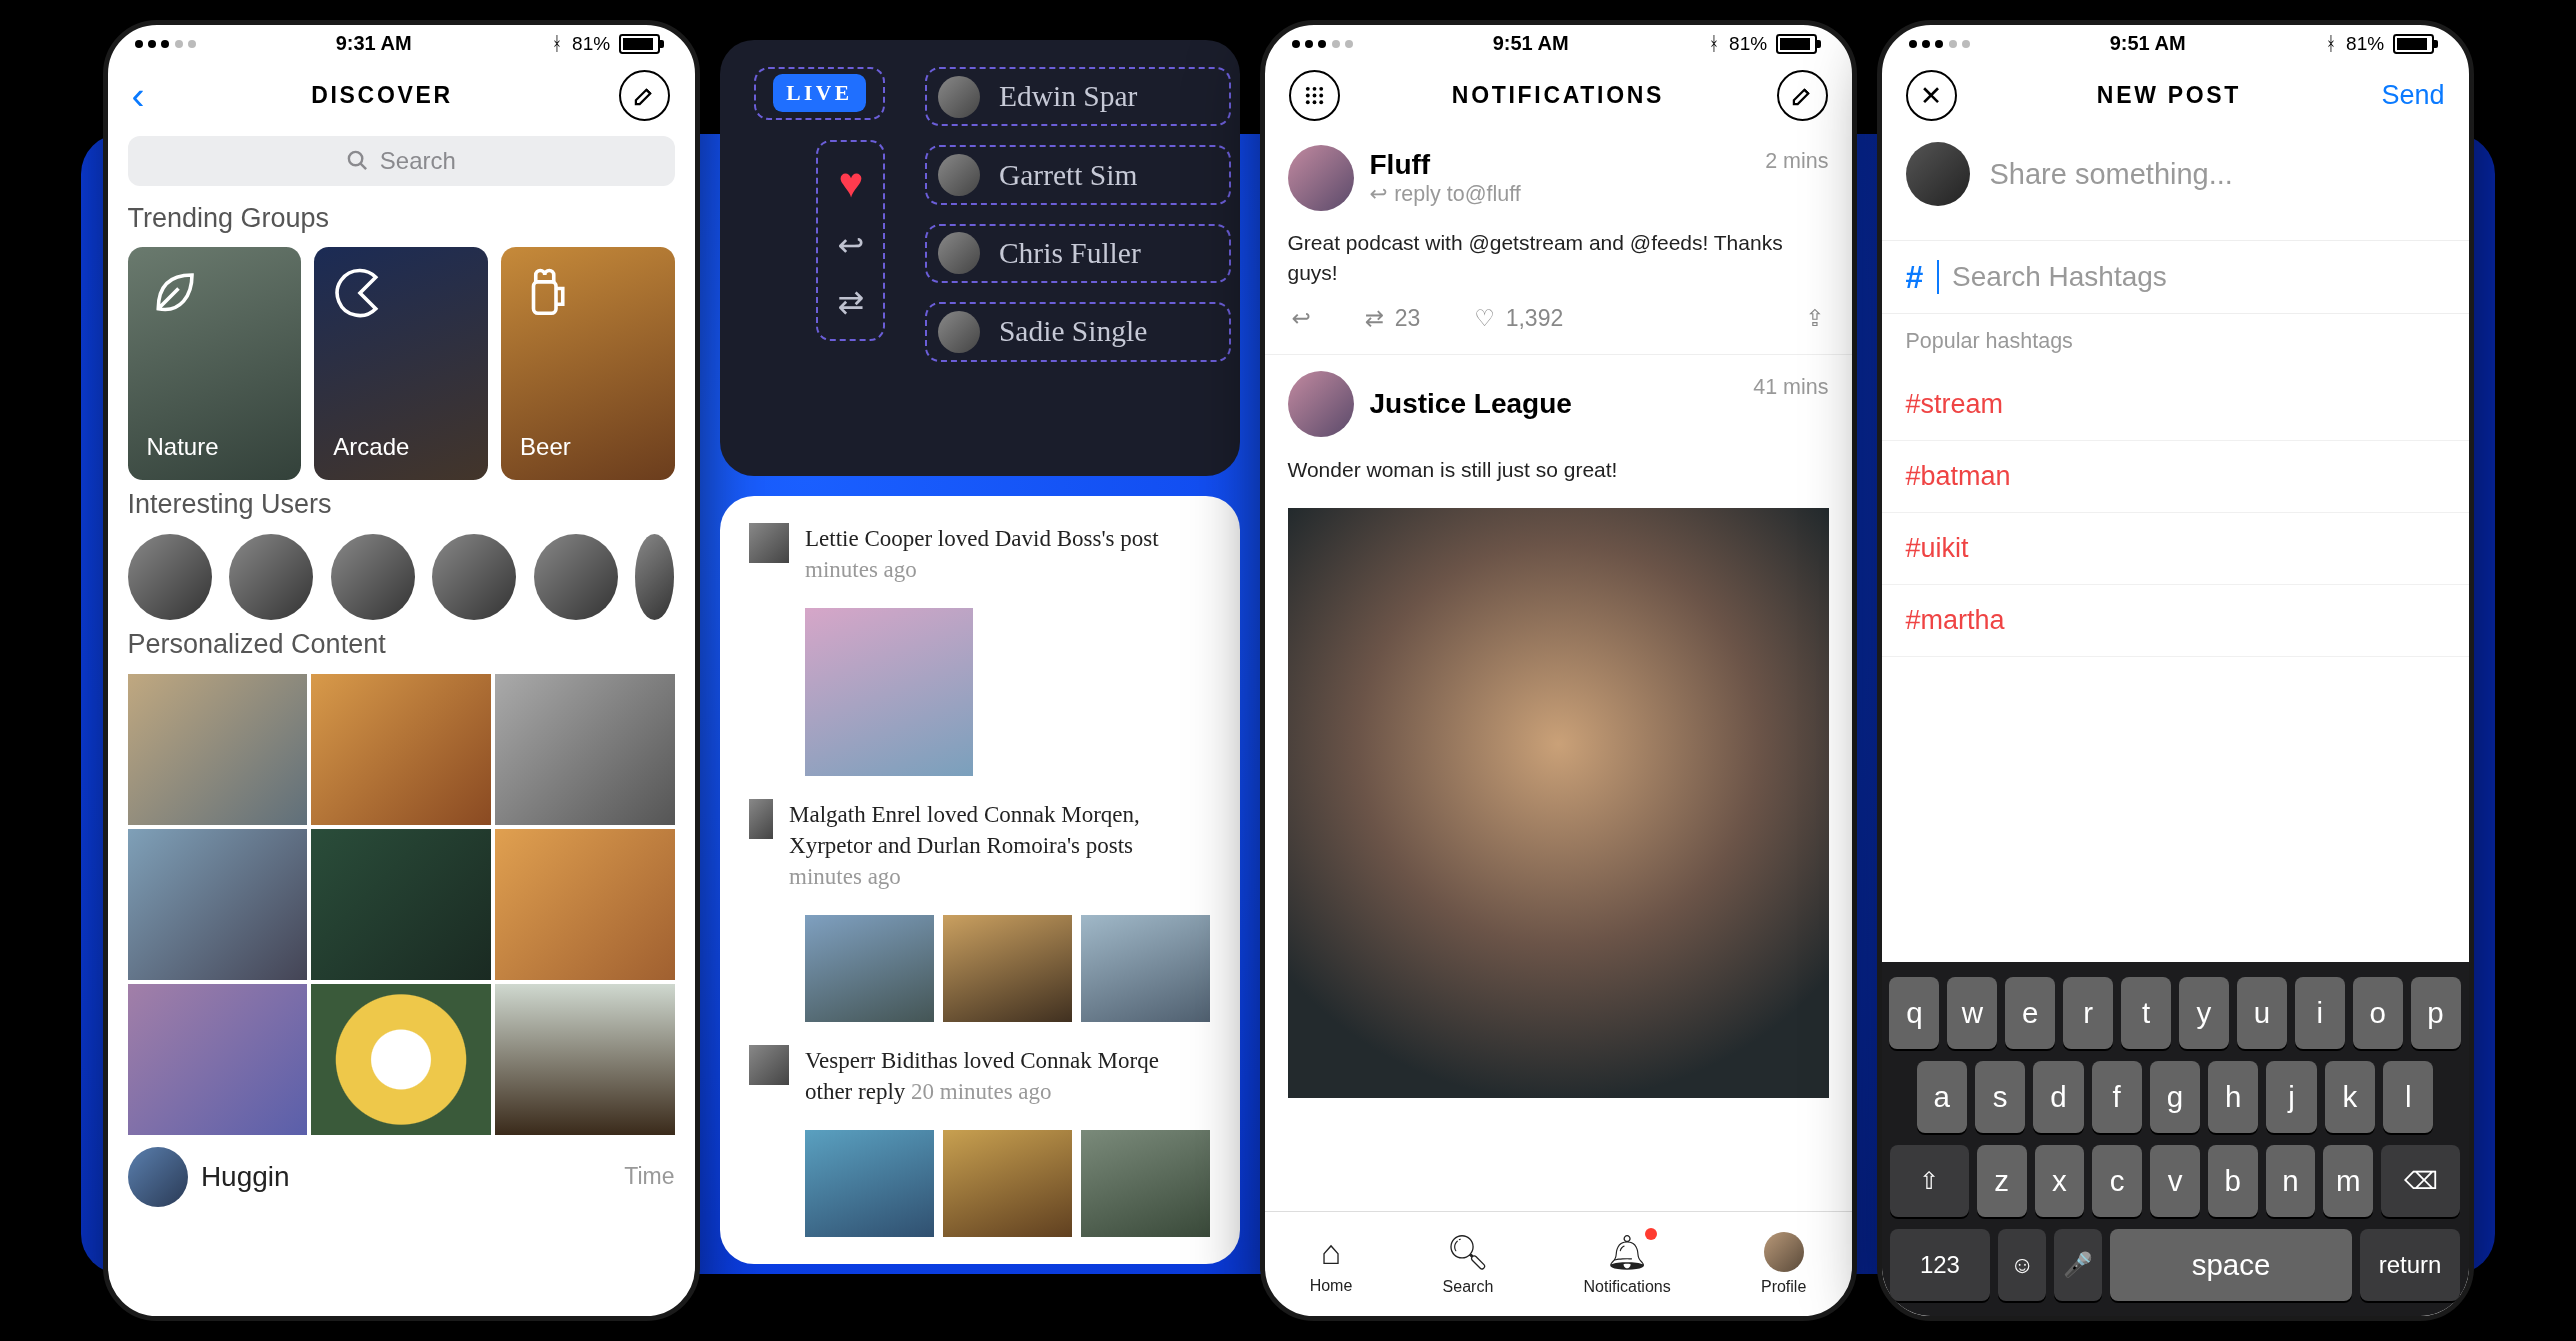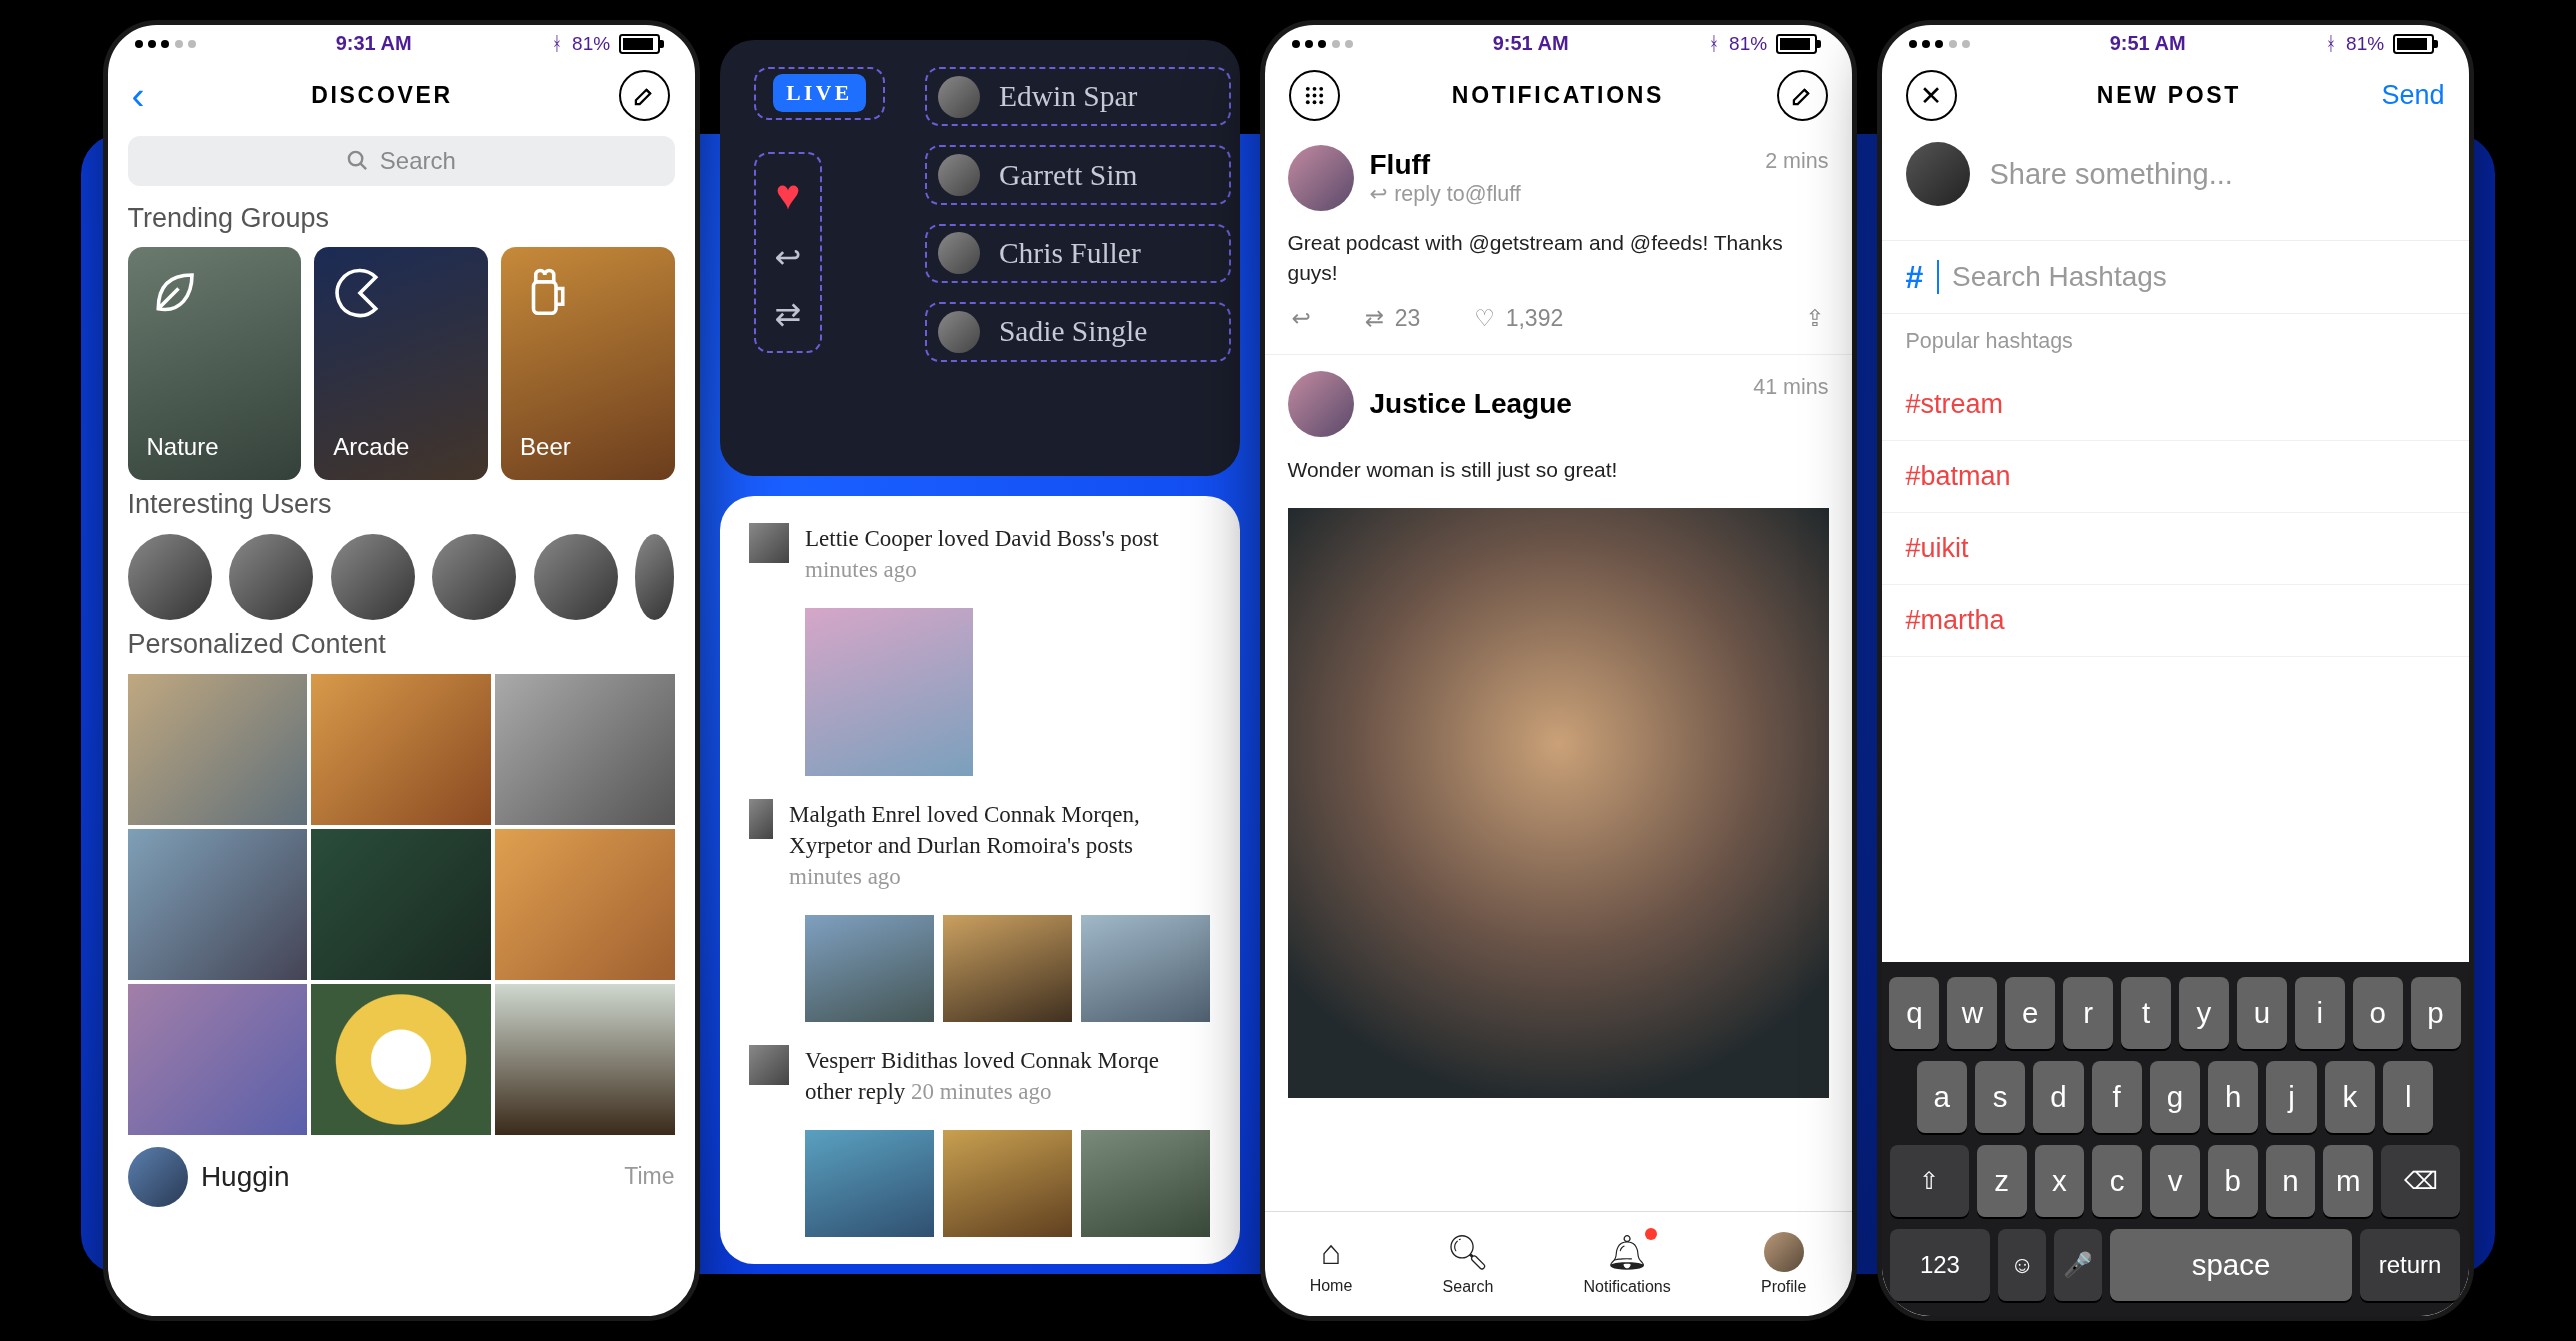--- a/index.html
+++ b/index.html
@@ -5,21 +5,21 @@
   html,body{margin:0;padding:0;background:#000;}
   body{width:2576px;height:1342px;}
   .stage{position:absolute;inset:0;display:flex;align-items:center;justify-content:center;}
   .bg{position:absolute;left:81px;right:81px;top:134px;bottom:67px;border-radius:40px;
       background:radial-gradient(circle at 30% 30%,#1a5fff 0%,#0b3fe5 40%,#0626a8 80%);}
   .phones{position:relative;display:flex;gap:20px;align-items:flex-start;}
   .phone{width:587px;height:1291px;background:#fff;border-radius:54px;border:5.4px solid #1a1a1a;
          box-shadow:0 20px 67px rgba(0,0,0,.55);overflow:hidden;display:flex;flex-direction:column;
          font-family:-apple-system,BlinkMacSystemFont,"Helvetica Neue",sans-serif;color:#000;}
   .status{height:37px;display:flex;align-items:center;justify-content:space-between;padding:0 34px 0 27px;
-          font-size:20px;font-weight:600;color:#4c1d95;}
+          font-size:20px;font-weight:600;color:#000000;}
   .status .dots{display:flex;gap:5.4px}
   .status .dot{width:8px;height:8px;border-radius:50%;background:#000}
   .status .dot.dim{background:#bbb}
   .status .right{display:flex;align-items:center;gap:9.4px;font-size:19px;font-weight:500}
   .bat{width:37px;height:16px;border:2px solid #000;border-radius:3.4px;position:relative;display:inline-block}
   .bat::after{content:"";position:absolute;left:2px;top:2px;bottom:2px;width:80%;background:#000}
   .bat::before{content:"";position:absolute;right:-5.4px;top:4px;width:3.4px;height:8px;background:#000;border-radius:0 2px 2px 0}
   .nav{height:67px;display:flex;align-items:center;justify-content:space-between;padding:0 24px;}
   .nav .title{font-size:23px;font-weight:700;letter-spacing:2.7px;text-transform:uppercase}
   .circle-btn{width:47px;height:47px;border:2px solid #000;border-radius:50%;display:flex;align-items:center;justify-content:center}
@@ -48,21 +48,21 @@
   .grid3 .cell:nth-child(7){background:linear-gradient(135deg,#a27fa8,#5a5faa)}
   .grid3 .cell:nth-child(8){background:radial-gradient(circle at 50% 50%,#fff 0%,#fff 25%,#eec84a 26%,#eec84a 55%,#3a5a3a 56%)}
   .grid3 .cell:nth-child(9){background:linear-gradient(180deg,#cfd8cf,#3a2a1a)}
   .foot-row{margin-top:12px;padding:0 20px;display:flex;align-items:center;gap:13.4px;font-size:28px;color:#222}
   .foot-row .av{width:60px;height:60px;border-radius:50%;background:linear-gradient(135deg,#5a7fae,#2a3a55)}
   .foot-row .time{margin-left:auto;color:#999;font-size:23px}
 
   
   .stack{display:flex;flex-direction:column;gap:20px;width:520px;margin-top:20px}
   .dark-card{height:382px;background:#1a1d2b;border-radius:34px;padding:27px 34px;display:flex;gap:40px;color:#c6c9d6;overflow:hidden}
-  .dc-left{display:flex;flex-direction:column;gap:32px;align-items:flex-start}
+  .dc-left{display:flex;flex-direction:column;gap:20px;align-items:flex-end}
   .dash{border:2.7px dashed #6b5ed8;border-radius:14.8px;padding:12px 17.4px}
   .live{background:#1f6fff;color:#fff;font-weight:800;letter-spacing:3.4px;font-size:21.5px;padding:6.7px 13.4px;border-radius:9.4px}
   .dc-right{display:flex;flex-direction:column;gap:19px;flex:1;font-size:29.5px}
   .dc-row{display:flex;align-items:center;gap:19px;border:2.7px dashed #6b5ed8;border-radius:14.8px;padding:6.7px 10.7px;width:100%}
   .dc-row .av{width:42px;height:42px;border-radius:50%;background:linear-gradient(135deg,#888,#444)}
   .heart{color:#ff3b4e;font-size:42px}
   .act-ico{color:#bfc2d0;font-size:32px}
   .white-card{flex:1;background:#fff;border-radius:34px;padding:27px 29.5px;color:#222;display:flex;flex-direction:column;gap:23px;overflow:hidden}
   .feed-row{display:flex;gap:16px}
   .feed-row .thumb{width:40px;height:40px;background:linear-gradient(135deg,#888,#444)}

